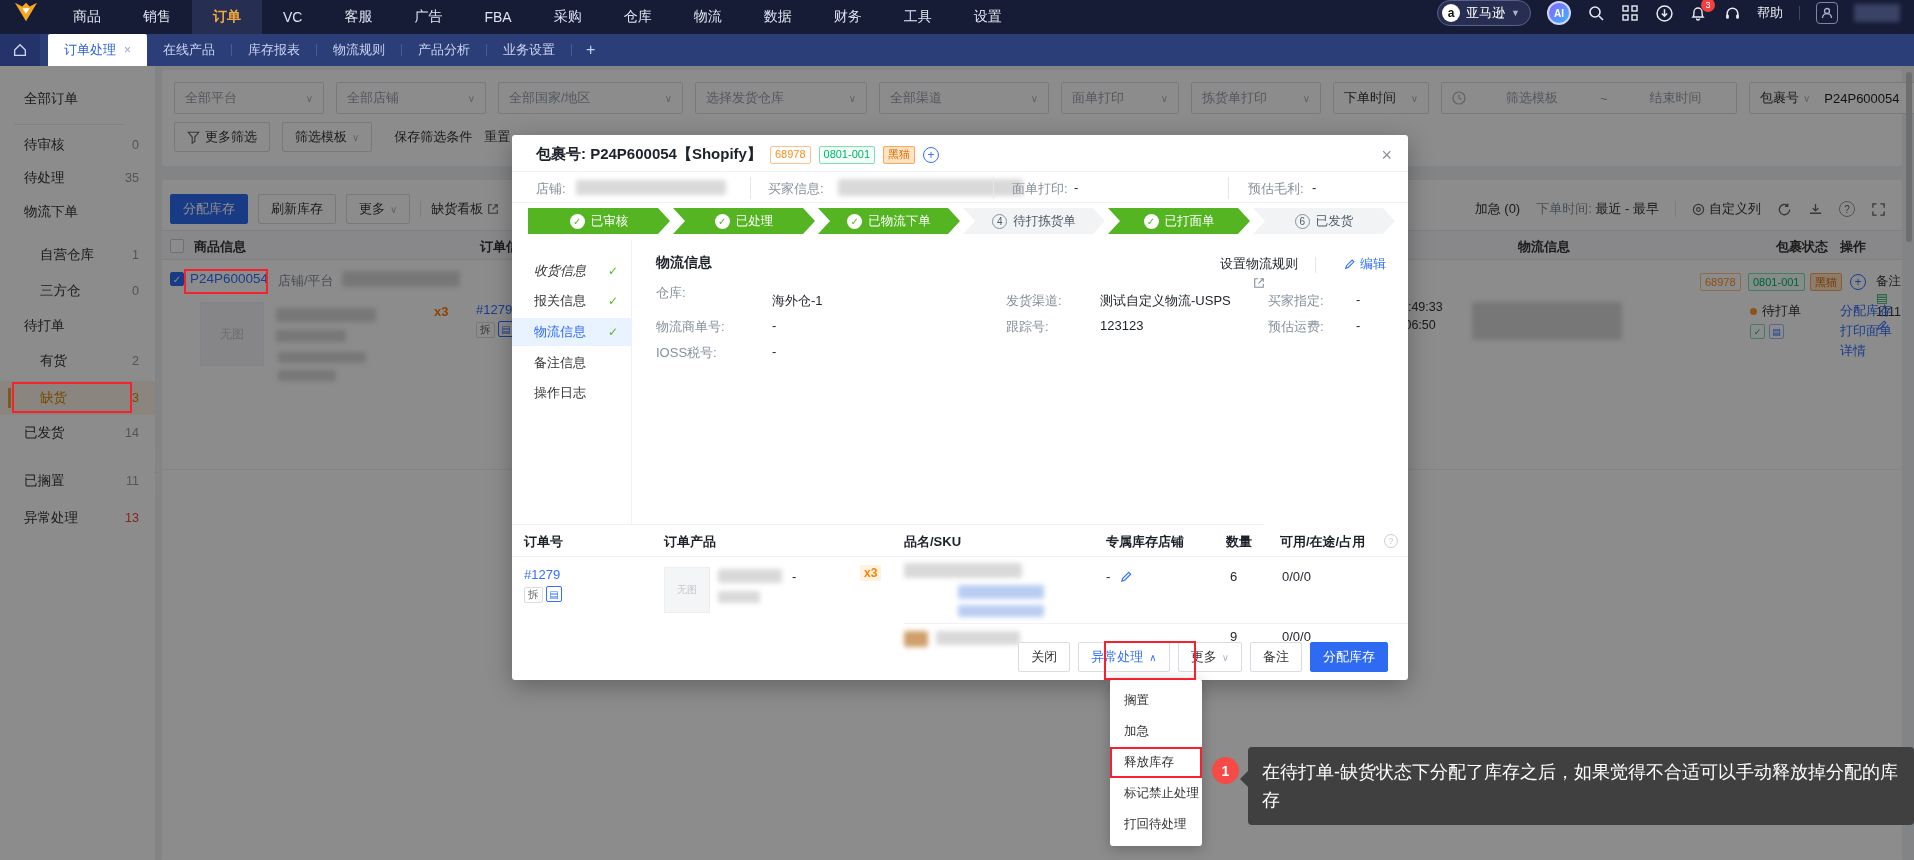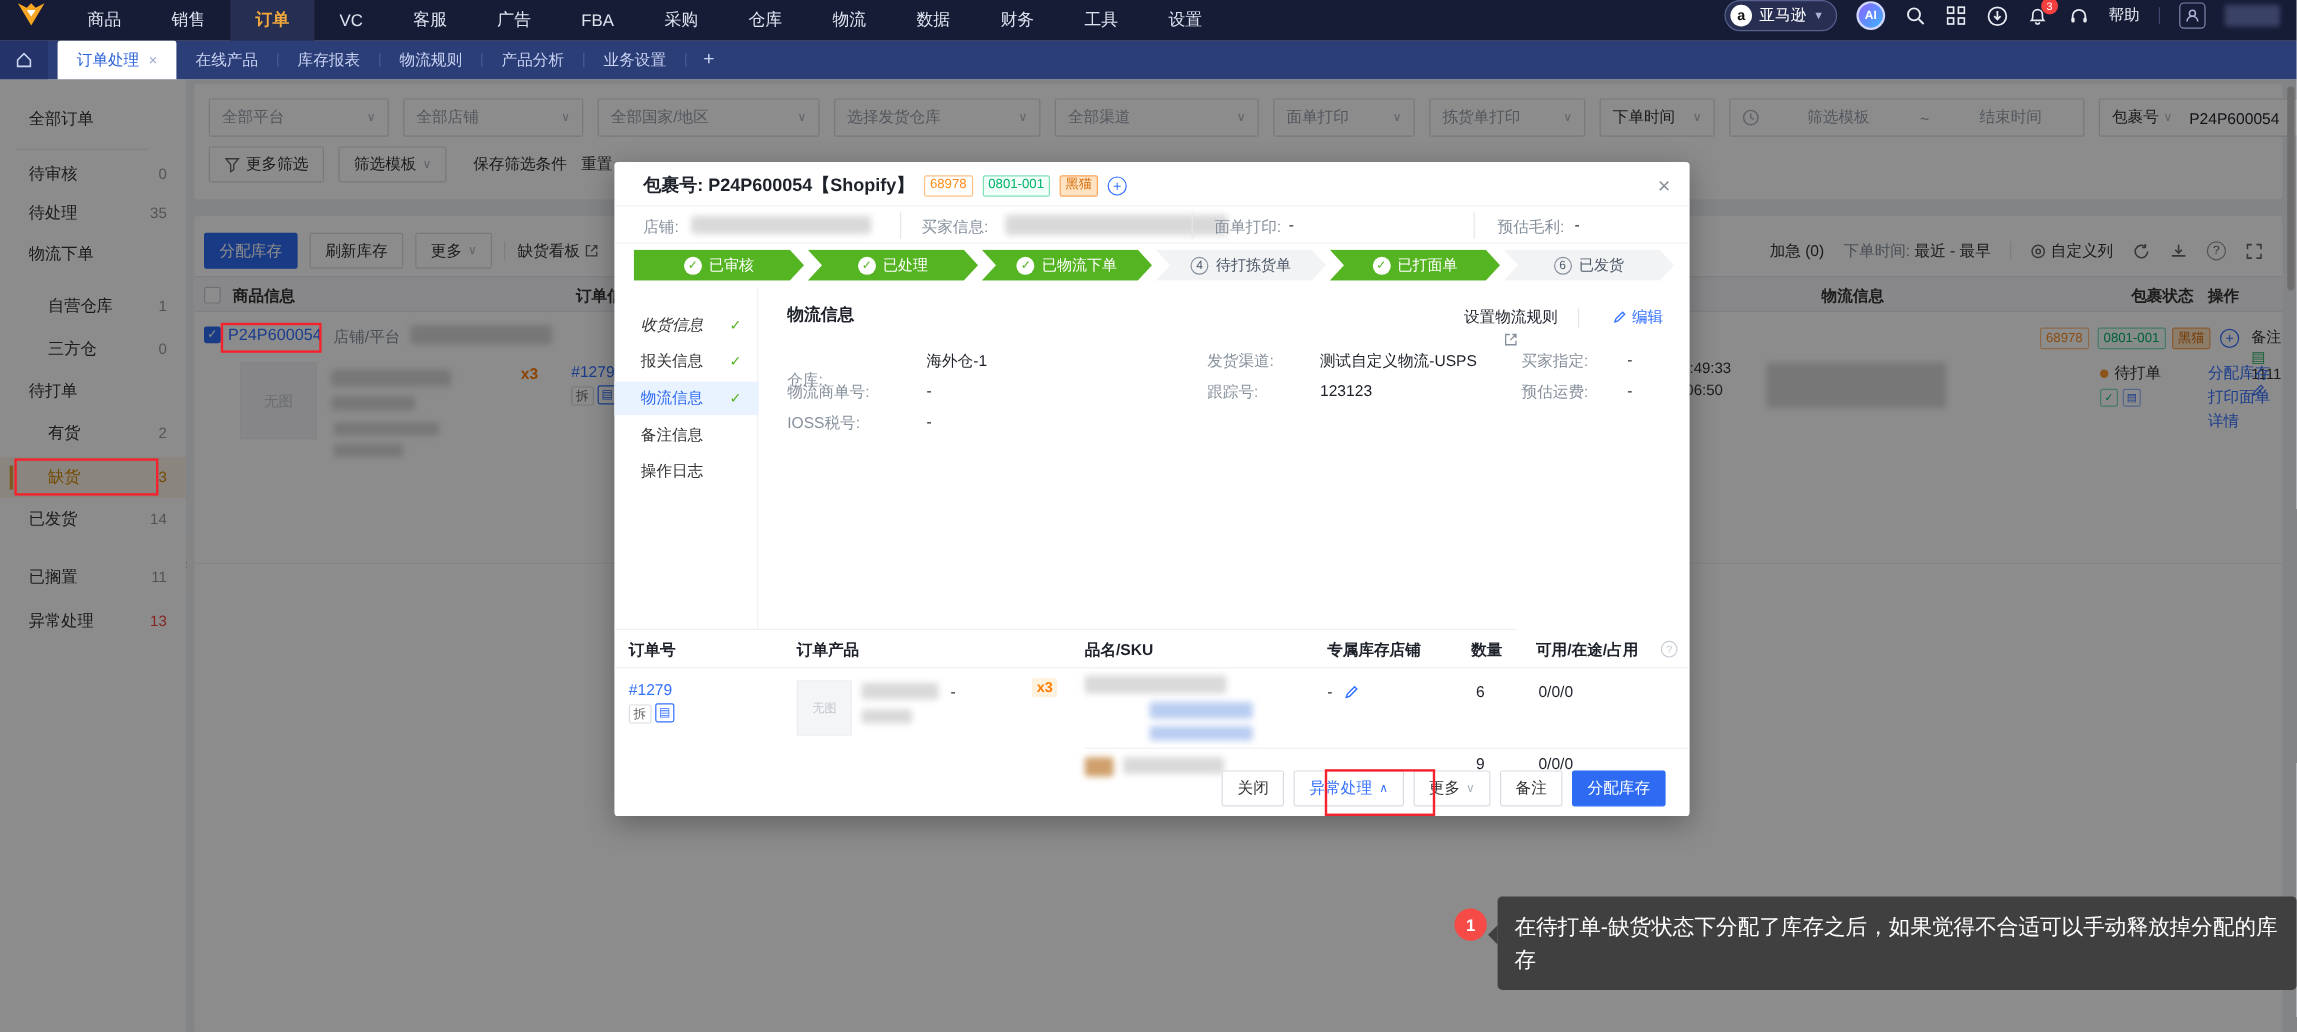--- a/index.html
+++ b/index.html
@@ -547,21 +547,21 @@
           </svg>
       </span>
       <span class="vline" style="position:absolute; right:92px; top:17px;"></span>
       <span class="lnk" style="position:absolute; right:22px; top:15px; font-size:13px; display:inline-flex; align-items:center; gap:4px;">
         <svg width="12" height="12" viewBox="0 0 14 14">
             <path d="M2 12 L3 9 L9.5 2.5 L11.5 4.5 L5 11 Z" fill="none" stroke="#3370ff" stroke-width="1.3"></path>
           </svg>
         <span>编辑</span>
       </span>
 
-      <span class="flabel" style="position:absolute; left:24px; top:68px;">仓库:</span>
+      <span class="flabel" style="position:absolute; left:24px; top:44px;">仓库:</span>
       <span class="fval" style="position:absolute; left:140px; top:52px;">海外仓-1</span>
       <span class="flabel" style="position:absolute; left:374px; top:52px;">发货渠道:</span>
       <span class="fval" style="position:absolute; left:468px; top:52px;">测试自定义物流-USPS</span>
       <span class="flabel" style="position:absolute; left:636px; top:52px;">买家指定:</span>
       <span class="fval" style="position:absolute; left:724px; top:52px;">-</span>
 
       <span class="flabel" style="position:absolute; left:24px; top:78px;">物流商单号:</span>
       <span class="fval" style="position:absolute; left:140px; top:78px;">-</span>
       <span class="flabel" style="position:absolute; left:374px; top:78px;">跟踪号:</span>
       <span class="fval" style="position:absolute; left:468px; top:78px;">123123</span>
@@ -616,20 +616,27 @@
       </div>
       <div class="btn">
         <span>更多</span>
         <span style="color:#aeb4bf; font-size:10px;">∨</span>
       </div>
       <div class="btn">备注</div>
       <div class="btn btn-pri">分配库存</div>
     </div>
   </div>
 
+  <div class="menu">
+    <div class="menu-item">搁置</div>
+    <div class="menu-item">加急</div>
+    <div class="menu-item hl">释放库存</div>
+    <div class="menu-item">标记禁止处理</div>
+    <div class="menu-item">打回待处理</div>
+  </div>
 
   <div class="rb" style="left:12px; top:382px; width:120px; height:31px;"></div>
   <div class="rb" style="left:184px; top:269px; width:84px; height:25px;"></div>
   <div class="rb" style="left:1104px; top:641px; width:92px; height:39px;"></div>
 
   <div class="anno-circle">1</div>
   <div class="tooltip">在待打单-缺货状态下分配了库存之后，如果觉得不合适可以手动释放掉分配的库存</div>
 
 </div>
 

